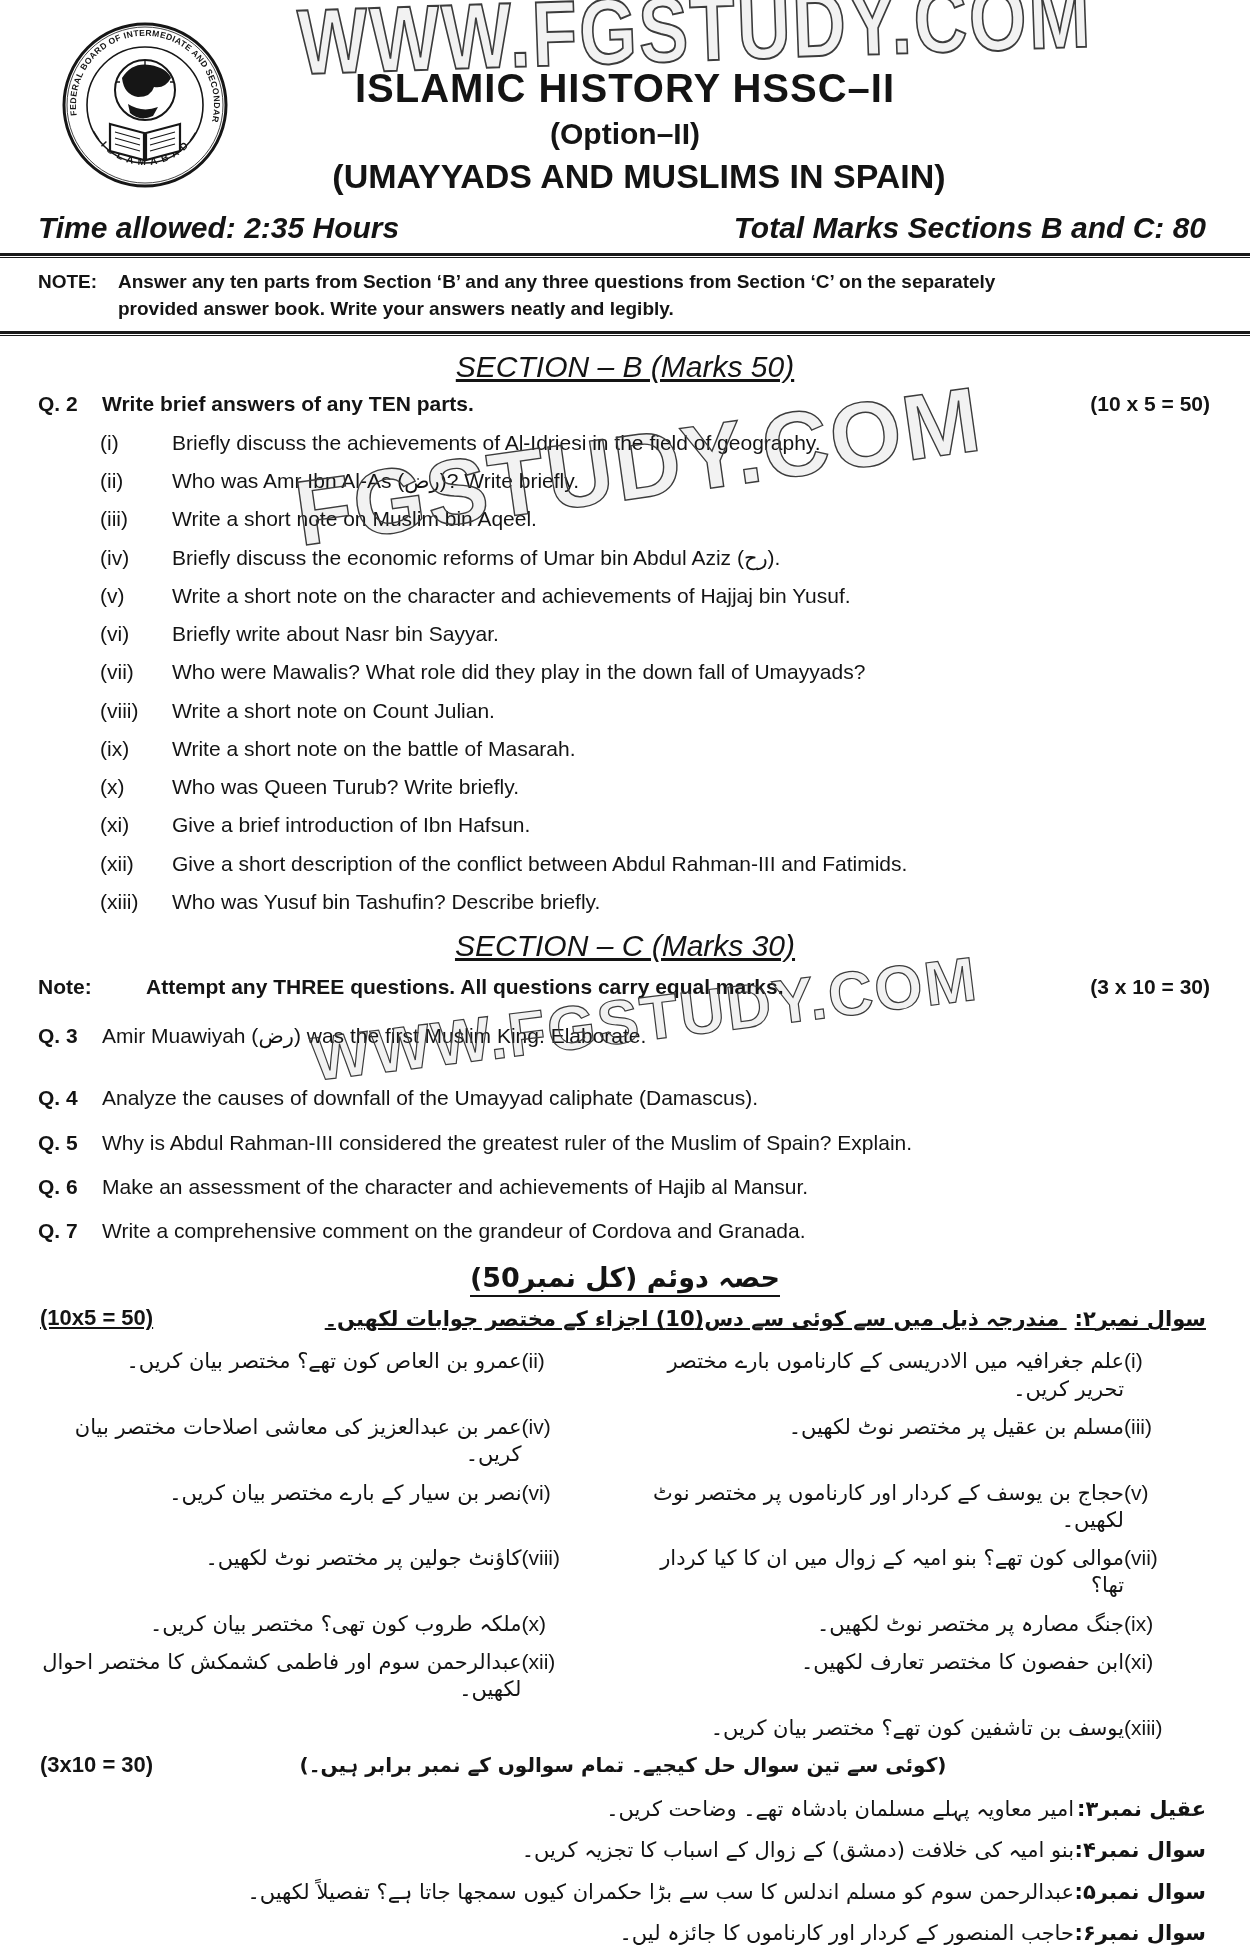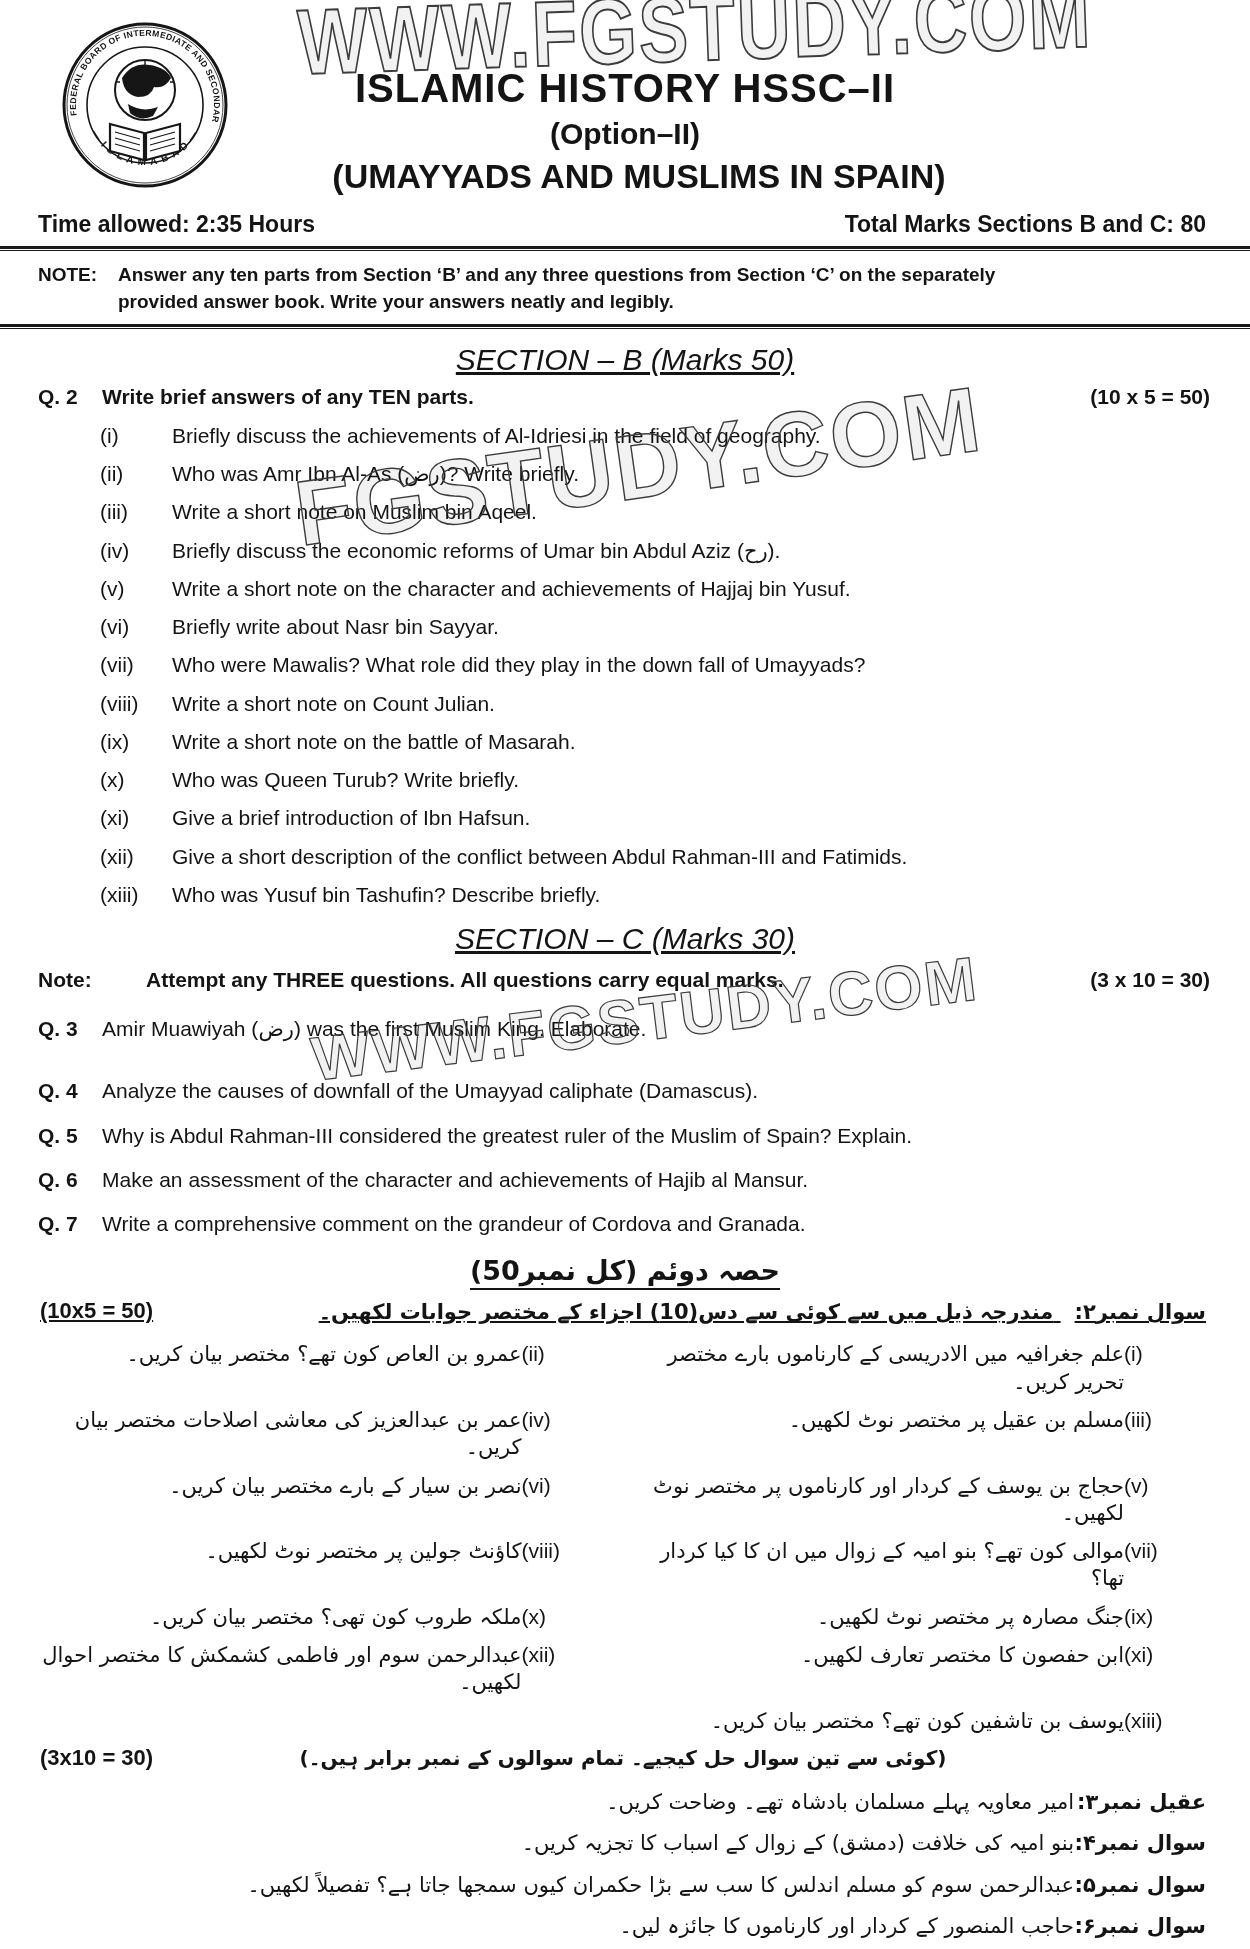--- a/index.html
+++ b/index.html
@@ -19,21 +19,21 @@
   .wm-top    { left:298px; top:0px;    font-size:74px; transform:rotate(-2deg) scaleY(1.25); }
   .wm-mid    { left:296px; top:462px;  font-size:92px; transform:rotate(-8deg); -webkit-text-stroke-width:1.4px; }
   .wm-bottom { left:312px; top:1024px; font-size:62px; transform:rotate(-7deg); -webkit-text-stroke-width:1.2px; }
   
   .logo { position:absolute; left:60px; top:20px; width:170px; height:170px; }
   .titles { padding-top:66px; text-align:center; }
   .t1 { font-size:40px; font-weight:700; letter-spacing:1px; line-height:1.1; }
   .t2 { font-size:30px; font-weight:700; margin-top:6px; line-height:1.2; }
   .t3 { font-size:34px; font-weight:700; margin-top:4px; line-height:1.2;padding-left:28px; }
   .info-row { display:flex; justify-content:space-between; align-items:flex-end;
-              margin:14px 44px 0 38px; font-size:23px; font-weight:700; }
+              margin:14px 44px 0 38px; font-size:30px; font-weight:700;font-style:italic; }
   .rule { height:5px; border-top:3px solid #191919; border-bottom:1px solid #191919; margin:8px 0 0 0; }
   .note-row { display:flex; margin:10px 38px 0 38px; font-size:19px; font-weight:700; line-height:1.45; }
   .note-label { width:80px; flex:none; }
   .note-text { max-width:930px; }
   
   .sec-heading { text-align:center; margin-top:14px; font-size:30px; font-weight:400;
                  font-style:italic; }
   .sec-heading span { text-decoration:underline; }
   .q2-row { display:flex; align-items:baseline; margin:8px 40px 0 38px; }
   .q-num  { width:64px; flex:none; font-weight:700; font-size:21px; }
@@ -50,21 +50,21 @@
   .c-q.gap-after { margin-bottom:36px; }
   
   .ur { font-family:"DejaVu Sans", sans-serif; direction:rtl; }
   .ur-heading { text-align:center; margin-top:16px; font-size:27px; font-weight:700; }
   .ur-heading span { border-bottom:2px solid #141414; padding-bottom:2px; }
   .ur-b-intro { display:flex; justify-content:space-between; align-items:flex-end;
                 margin:12px 44px 0 40px;text-decoration:underline; }
   .ur-b-intro .marks-left { font-family:"Liberation Sans",sans-serif; direction:ltr;
                             font-weight:700; font-size:22px; align-self:center; }
   .ur-intro-text { font-size:21px; font-weight:700; }
-  .ur-intro-text .lbl { margin-left:14px; }
+  .ur-intro-text .lbl { margin-left:8px; }
   .ur-grid { display:grid; grid-template-columns:1fr 1fr; direction:rtl;
              column-gap:55px; row-gap:10px; margin:16px 60px 0 40px; }
   .ur-item { display:flex; align-items:baseline; font-size:21px; line-height:1.3; }
   .ur-item .rn { flex:none; width:66px; font-family:"Liberation Sans",sans-serif;
                  direction:ltr; unicode-bidi:embed; text-align:left; }
   .ur-c-introrow { display:grid; grid-template-columns:230px 1fr 230px; align-items:center;
                    margin:10px 44px 0 40px; }
   .ur-c-introrow .marks-left { font-family:"Liberation Sans",sans-serif; direction:ltr;
                                font-weight:700; font-size:22px; }
   .ur-c-intro { text-align:center; font-size:20px; font-weight:700; }

